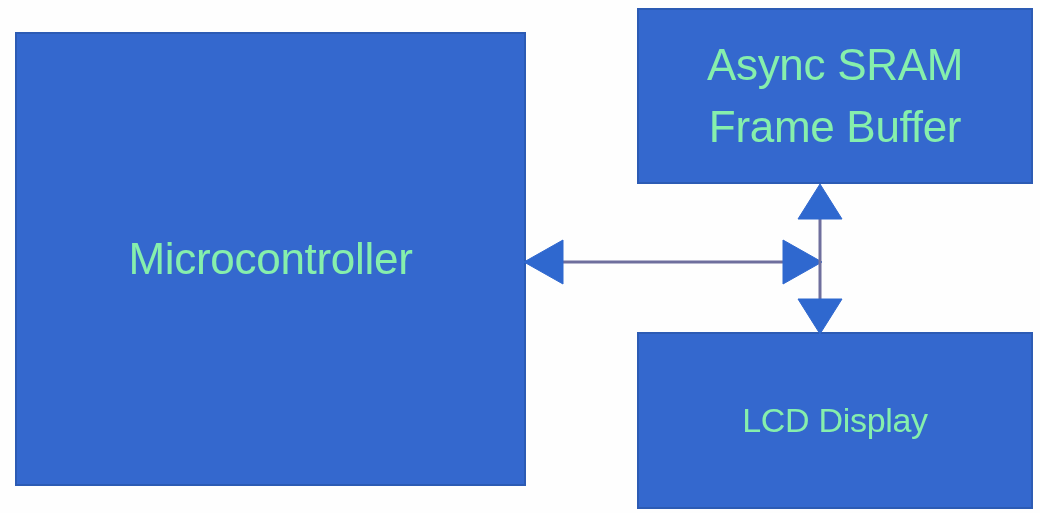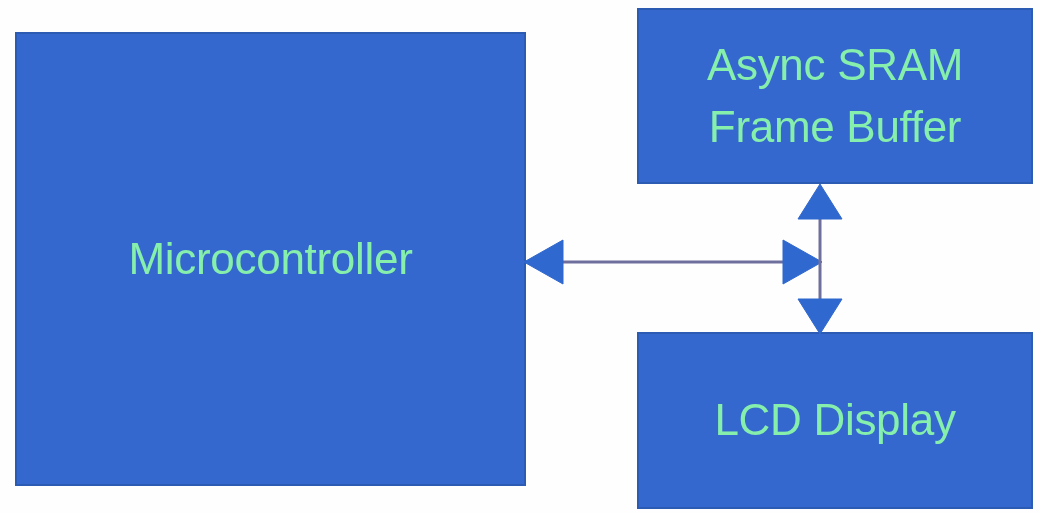--- a/index.html
+++ b/index.html
@@ -61,21 +61,21 @@
   }
 
   
   #block-lcd {
     left: 637px;
     top: 332px;
     width: 396px;
     height: 177px;
   }
   #block-lcd .block-label {
-    font-size: 44px;
+    font-size: 34px;
   }
 
   
   #connector-layer {
     position: absolute;
     left: 0;
     top: 0;
     width: 1040px;
     height: 513px;
     pointer-events: none;

